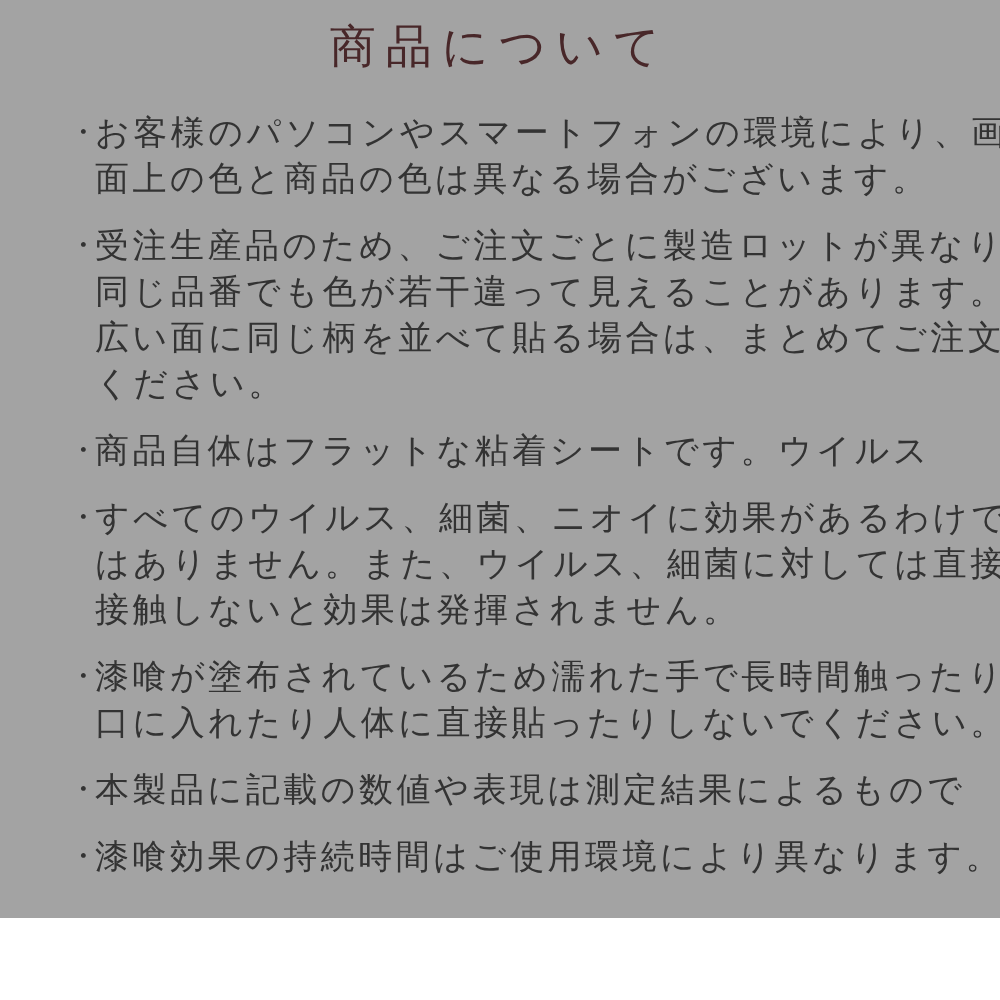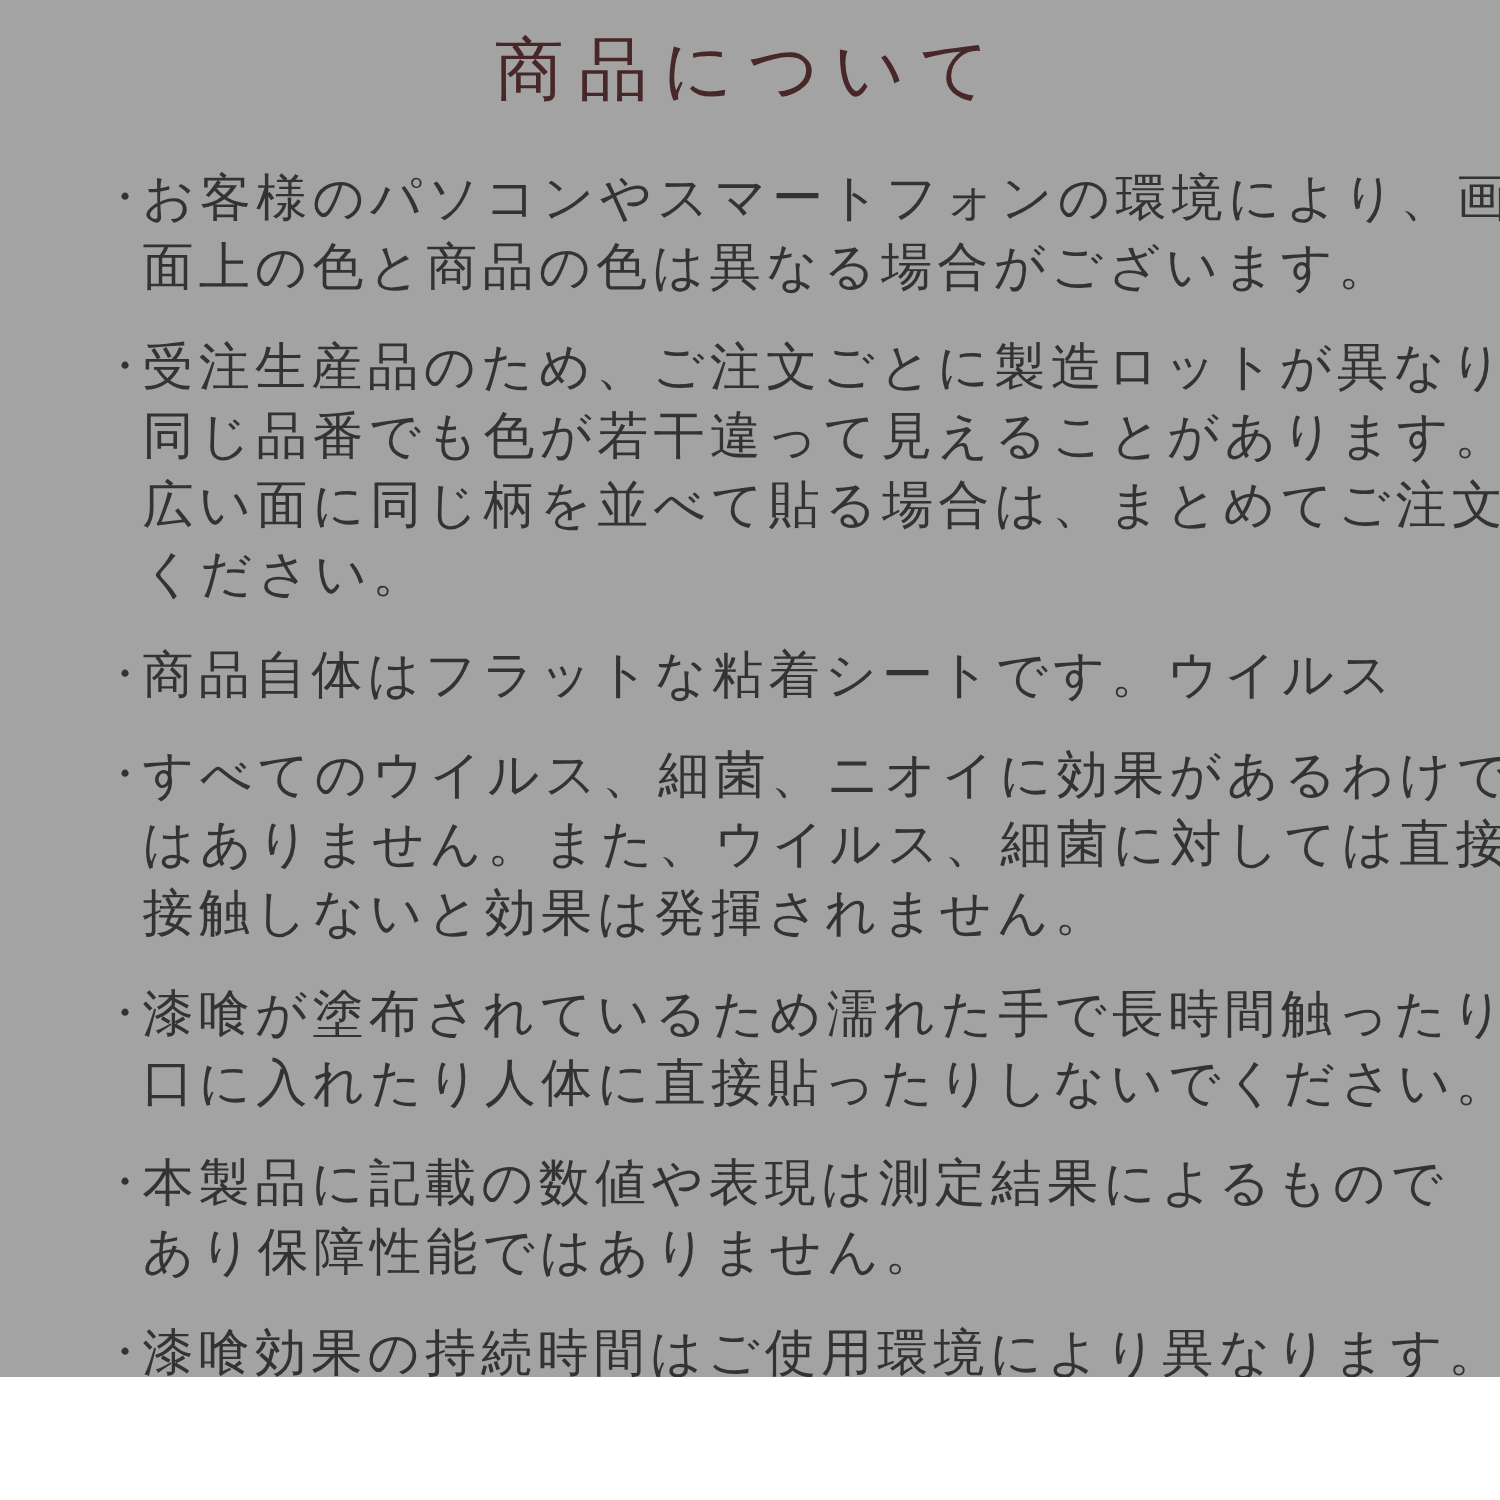--- a/index.html
+++ b/index.html
@@ -101,21 +101,20 @@
       <div class="note-text">
         <div class="note-line">漆喰が塗布されているため濡れた手で長時間触ったり、</div>
         <div class="note-line">口に入れたり人体に直接貼ったりしないでください。</div>
       </div>
     </div>
 
     <div class="note">
       <span class="bullet">・</span>
       <div class="note-text">
         <div class="note-line">本製品に記載の数値や表現は測定結果によるもので</div>
-        <div class="note-line">あり保障性能ではありません。</div>
       </div>
     </div>
 
     <div class="note">
       <span class="bullet">・</span>
       <div class="note-text">
         <div class="note-line">漆喰効果の持続時間はご使用環境により異なります。</div>
       </div>
     </div>
 

